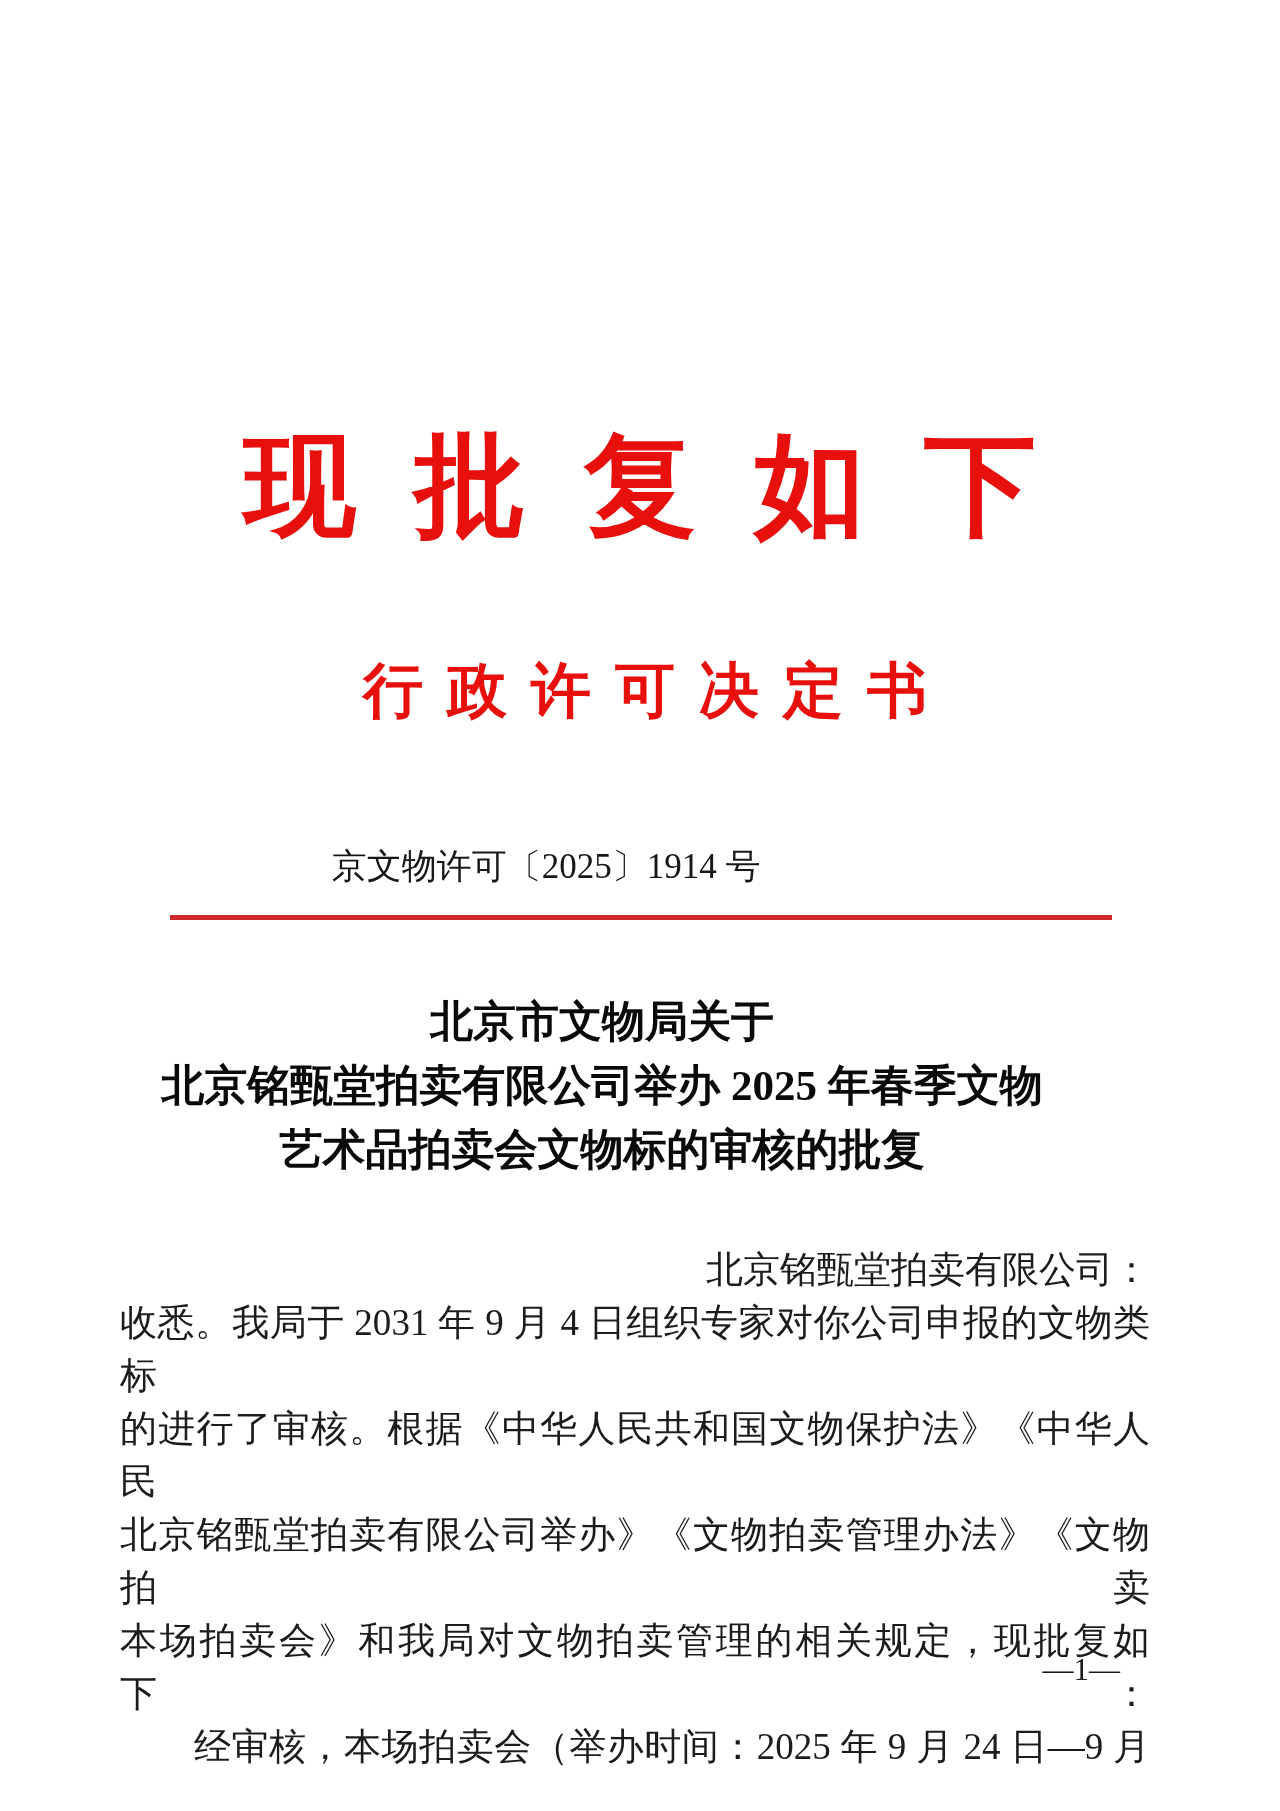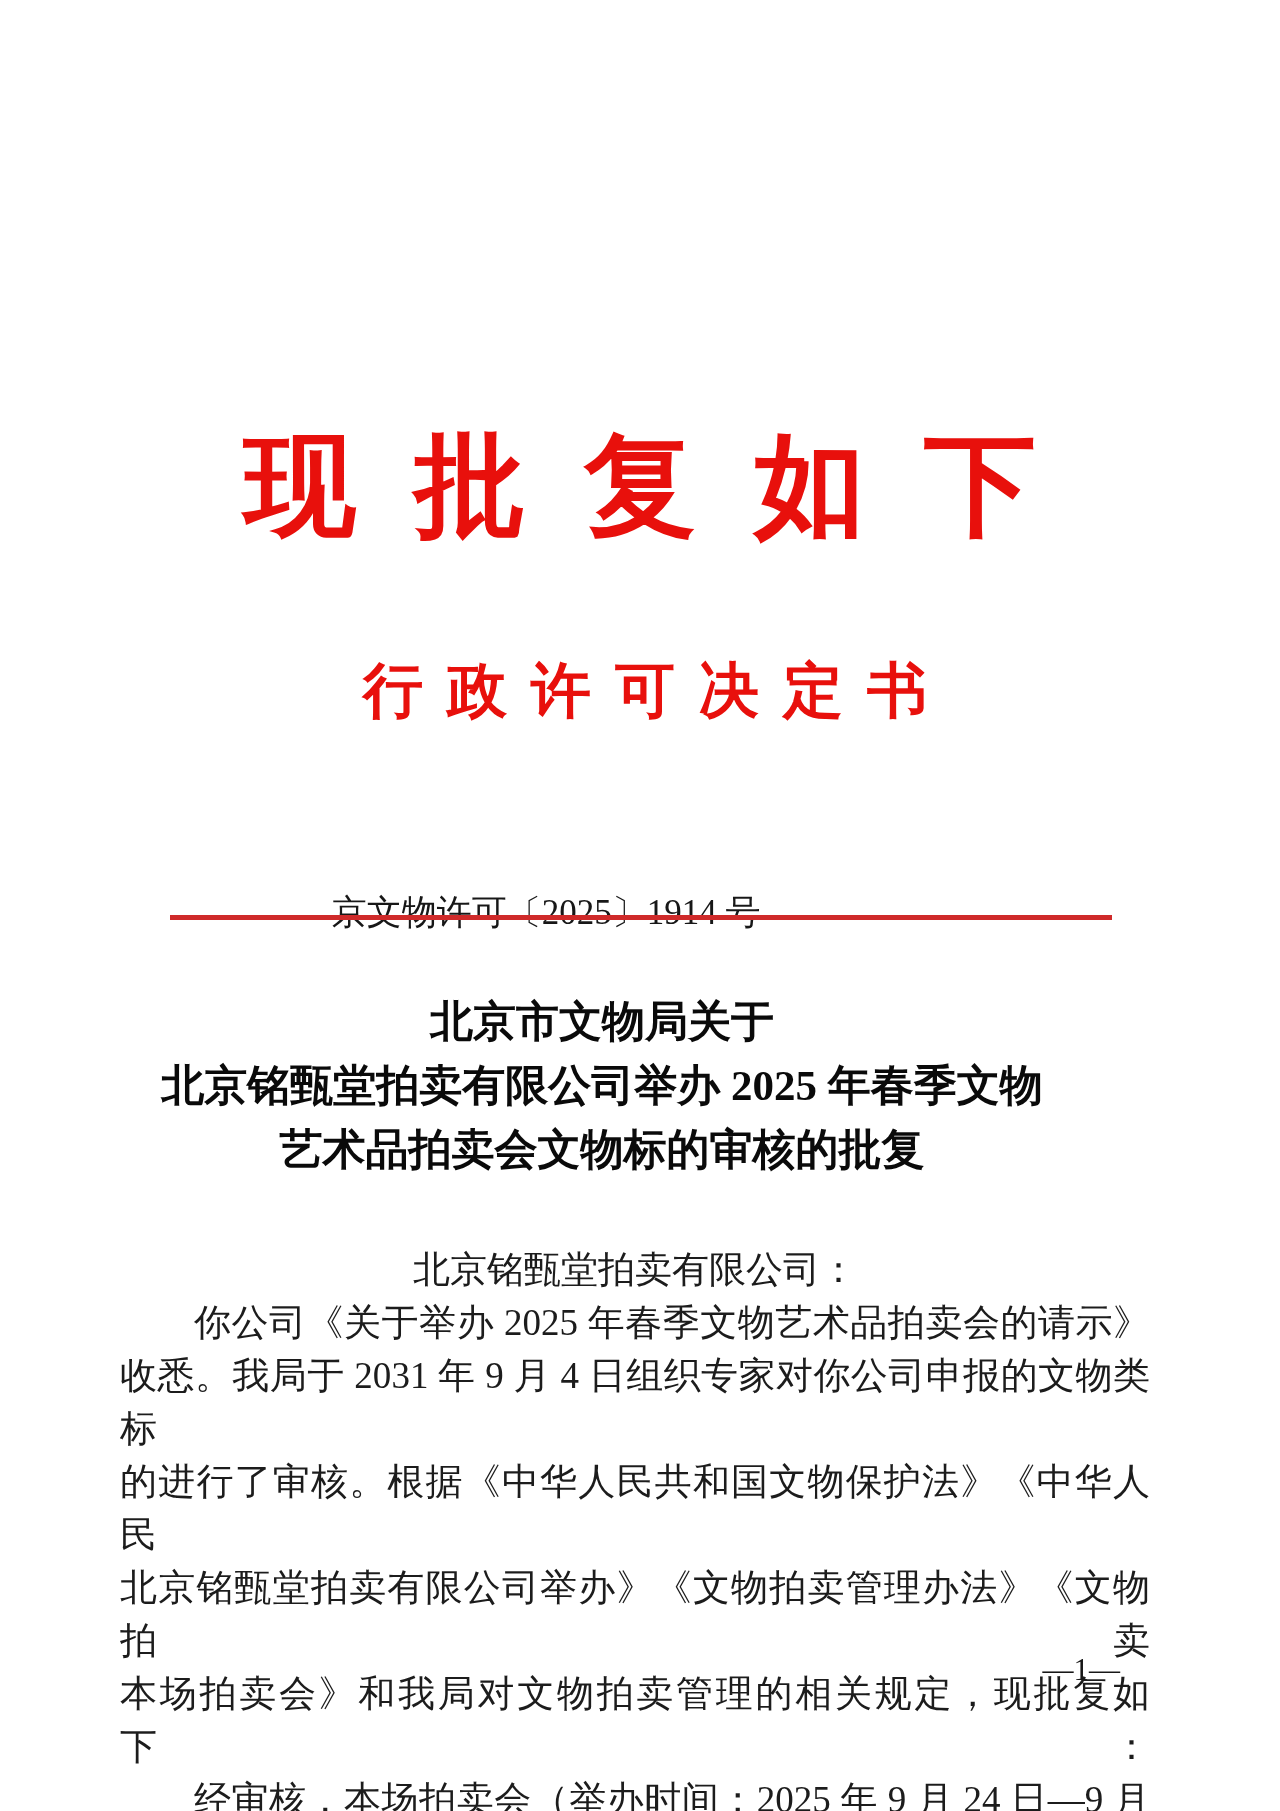--- a/index.html
+++ b/index.html
@@ -53,21 +53,20 @@
   
   .doc-number {
     position: absolute;
     top: 843px;
     left: 0;
     width: 1092px;
     text-align: center;
     font-size: 35px;
     color: #171717;
     white-space: nowrap;
-    margin-top: 46px;
   }
   
   .red-divider {
     position: absolute;
     top: 915px;
     left: 170px;
     width: 942px;
     height: 5px;
     background: var(--divider-red);
     border: 0;
@@ -89,21 +88,21 @@
   .letter-body {
     position: absolute;
     top: 1243px;
     left: 120px;
     width: 1030px;
     font-size: 37px;
     line-height: 53px;
     color: var(--ink);
   }
   .letter-body .salutation {
-    text-align: center;
+    text-align: right;
     white-space: nowrap;
   }
   .letter-body .bodyline {
     text-align: justify;
     text-align-last: justify;
   }
   .letter-body .indent {
     padding-left: 74px;
   }
   
@@ -133,21 +132,20 @@
   <div class="red-divider"></div>
 
   <div class="subject">
     <div>北京市文物局关于</div>
     <div>北京铭甄堂拍卖有限公司举办 2025 年春季文物</div>
     <div>艺术品拍卖会文物标的审核的批复</div>
   </div>
 
   <div class="letter-body">
     <div class="salutation">北京铭甄堂拍卖有限公司：</div>
-    <div class="bodyline indent">你公司《关于举办 2025 年春季文物艺术品拍卖会的请示》</div>
     <div class="bodyline">收悉。我局于 2031 年 9 月 4 日组织专家对你公司申报的文物类标</div>
     <div class="bodyline">的进行了审核。根据《中华人民共和国文物保护法》《中华人民</div>
     <div class="bodyline">北京铭甄堂拍卖有限公司举办》《文物拍卖管理办法》《文物拍卖</div>
     <div class="bodyline">本场拍卖会》和我局对文物拍卖管理的相关规定，现批复如下：</div>
     <div class="bodyline indent">经审核，本场拍卖会（举办时间：2025 年 9 月 24 日—9 月</div>
 
   </div>
 
   <div class="page-number">—1—</div>
 

